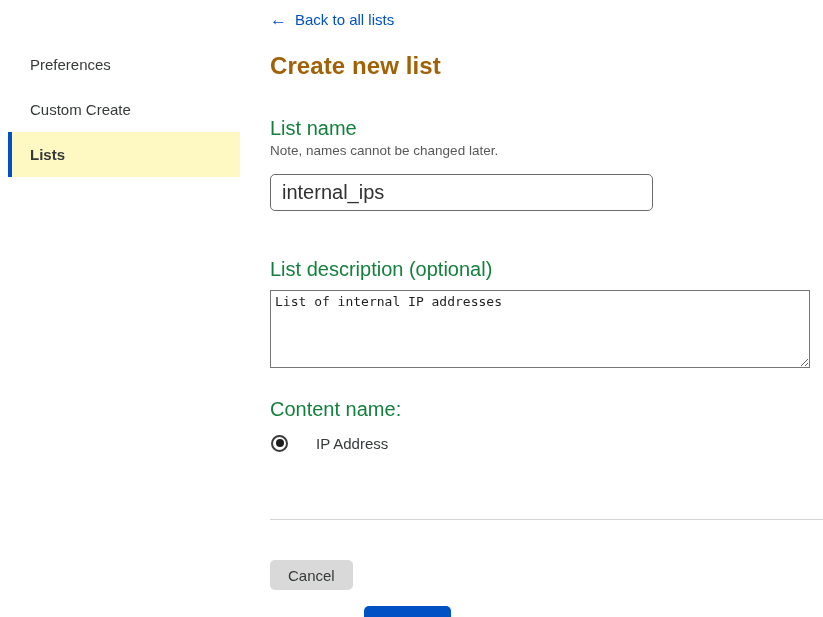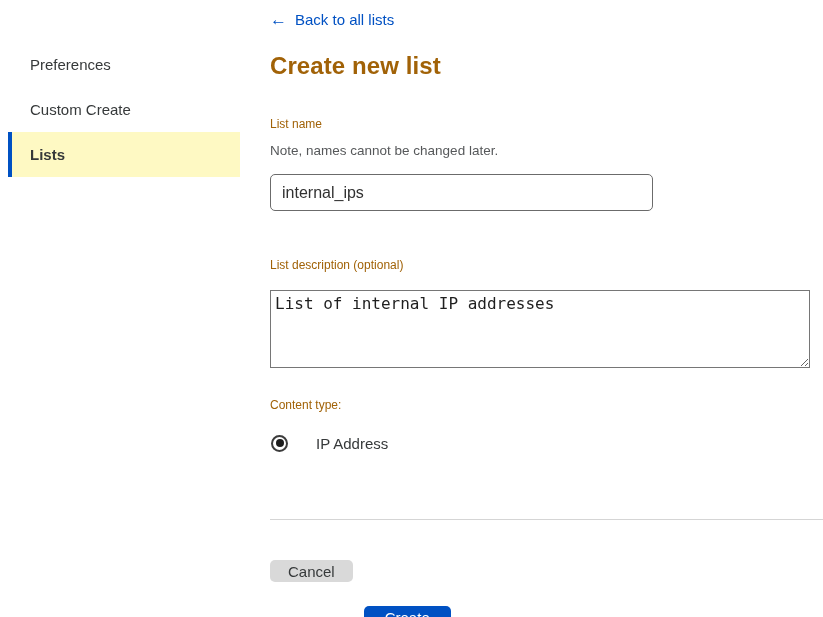--- a/index.html
+++ b/index.html
@@ -42,42 +42,42 @@
     font-size: 15px; cursor: pointer;
   }
   .back-link .arrow { font-size: 17px; margin-right: 8px; line-height: 1; }
 
   .title {
     position: absolute; left: 0; top: 52px; margin: 0;
     font-size: 24px; font-weight: 700; color: #a16207;
     letter-spacing: 0.1px;
   }
 
-  .field-label { position: absolute; left: 0; font-size: 12px; color: #a16207; }
+  .field-label { position: absolute; left: 0; font-size: 20px; color: #15803d; }
   .name-label  { top: 117px; }
   .field-note  { position: absolute; left: 0; top: 143px; font-size: 13.5px; color: #56585a; }
 
   .name-input {
     position: absolute; left: 0; top: 174px;
     width: 383px; height: 37px;
     border: 1px solid #6b6b6b; border-radius: 5px;
     padding: 0 11px;
     font-family: "Liberation Sans", sans-serif;
-    font-size: 16px; color: #313131;
+    font-size: 20px; color: #313131;
     outline: none; background: #fff;
   }
 
   .desc-label { top: 258px; }
   .desc-textarea {
     position: absolute; left: 0; top: 290px;
     width: 540px; height: 78px;
     border: 1px solid #767676; border-radius: 0;
     padding: 2px 4px;
     font-family: "DejaVu Sans Mono", "Liberation Mono", monospace;
-    font-size: 16px; line-height: 1.35; color: #1f1f1f;
+    font-size: 13px; line-height: 1.35; color: #1f1f1f;
     resize: both; outline: none; background: #fff;
   }
 
   .ct-label { top: 398px; }
 
   .radio-group { position: absolute; left: 1px; top: 431px; }
   .radio-row { display: flex; align-items: center; height: 24px; }
   .radio-row input[type="radio"] {
     appearance: none; -webkit-appearance: none;
     width: 17px; height: 17px; flex: none;
@@ -92,21 +92,21 @@
   .radio-row label { margin-left: 28px; font-size: 15px; color: #36393a; cursor: pointer; }
 
   .divider {
     position: absolute; left: 0; top: 519px;
     width: 553px; height: 0;
     border: none; border-top: 1px solid #d5d5d5; margin: 0;
   }
 
   .actions { position: absolute; left: 0; top: 560px; display: flex; gap: 11px; }
   .btn {
-    height: 22px; border: none; border-radius: 5px;
+    height: 30px; border: none; border-radius: 5px;
     font-family: "Liberation Sans", sans-serif;
     font-size: 15px; cursor: pointer;
     display: inline-flex; align-items: center; justify-content: center;
   }
   .btn.cancel { background: #d9d9d9; color: #36393a; padding: 0 18px; }
   .btn.create { background: #0051c3; color: #ffffff; padding: 0 21px; margin-top: 46px; }
 </style>
 </head>
 <body>
 
@@ -127,21 +127,21 @@
 
     <h1 class="title">Create new list</h1>
 
     <div class="field-label name-label">List name</div>
     <div class="field-note">Note, names cannot be changed later.</div>
     <input class="name-input" type="text" value="internal_ips" style="">
 
     <div class="field-label desc-label">List description (optional)</div>
     <textarea class="desc-textarea" style="">List of internal IP addresses</textarea>
 
-    <div class="field-label ct-label">Content type:</div>
+    <div class="field-label ct-label">Content name:</div>
 
     <div class="radio-group">
       <div class="radio-row">
         <input type="radio" name="content-type" id="ct-ip" checked="" style="">
         <label for="ct-ip">IP Address</label>
       </div>
     </div>
 
     <hr class="divider">
 

